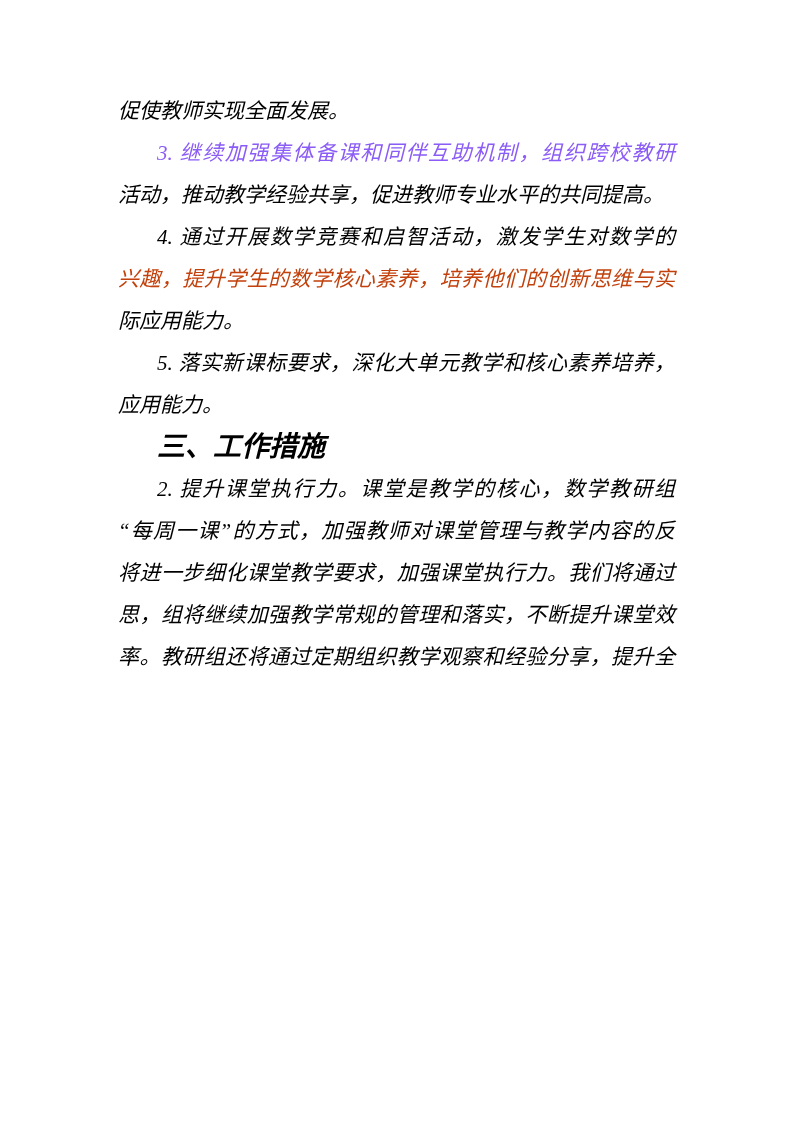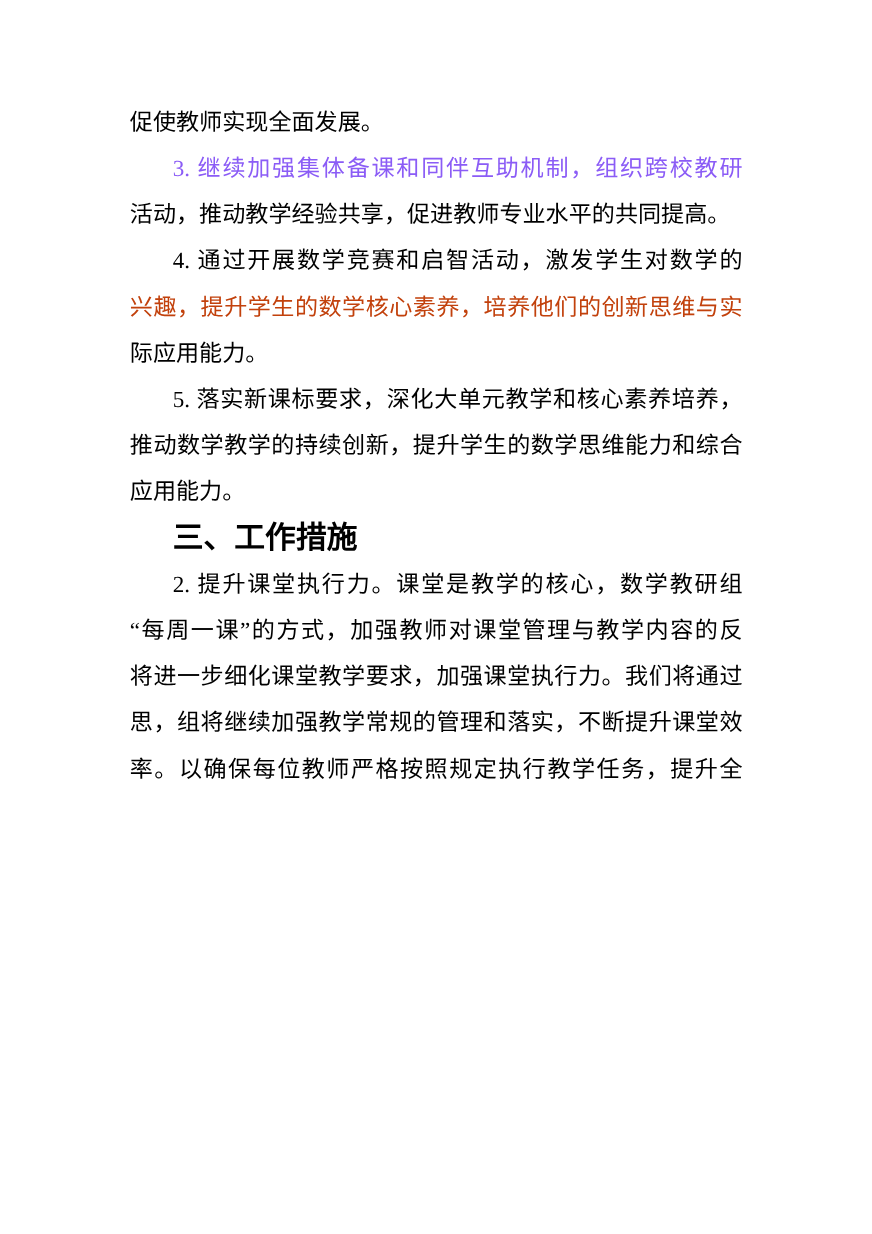--- a/index.html
+++ b/index.html
@@ -22,20 +22,21 @@
     padding: 0;
   }
   .line {
     font-family: "Liberation Serif", "DejaVu Serif", serif;
     font-size: 21px;
     line-height: 42px;
     height: 42px;
     color: #000000;
     white-space: nowrap;
     overflow: visible;
+    font-style: italic;
   }
   
   .line.fill {
     text-align: justify;
     text-align-last: justify;
   }
   .line.indent {
     text-indent: 39px;
   }
   .block.heading-1 .line {
@@ -61,27 +62,26 @@
         <div class="line indent fill" style="color: #8b5cf6;">3. 继续加强集体备课和同伴互助机制，组织跨校教研</div>
         <div class="line" style="color: rgb(0, 0, 0);">活动，推动教学经验共享，促进教师专业水平的共同提高。</div>
       </div>
       <div class="block paragraph">
         <div class="line indent fill" style="color: rgb(0, 0, 0);">4. 通过开展数学竞赛和启智活动，激发学生对数学的</div>
         <div class="line fill" style="color: #c2410c;">兴趣，提升学生的数学核心素养，培养他们的创新思维与实</div>
         <div class="line" style="color: rgb(0, 0, 0);">际应用能力。</div>
       </div>
       <div class="block paragraph">
         <div class="line indent fill" style="color: rgb(0, 0, 0);">5. 落实新课标要求，深化大单元教学和核心素养培养，</div>
-        <div class="line fill" style="color: rgb(0, 0, 0);">推动数学教学的持续创新，提升学生的数学思维能力和综合</div>
         <div class="line" style="color: rgb(0, 0, 0);">应用能力。</div>
       </div>
       <div class="block heading-1">
         <div class="line indent" style="color: rgb(0, 0, 0);">三、工作措施</div>
       </div>
       <div class="block paragraph">
         <div class="line indent fill" style="color: rgb(0, 0, 0);">2. 提升课堂执行力。课堂是教学的核心，数学教研组</div>
         <div class="line fill" style="color: rgb(0, 0, 0);">“每周一课”的方式，加强教师对课堂管理与教学内容的反</div>
         <div class="line fill" style="color: rgb(0, 0, 0);">将进一步细化课堂教学要求，加强课堂执行力。我们将通过</div>
         <div class="line fill" style="color: rgb(0, 0, 0);">思，组将继续加强教学常规的管理和落实，不断提升课堂效</div>
-        <div class="line fill" style="color: rgb(0, 0, 0);">率。以确保每位教师严格按照规定执行教学任务，提升全</div>
+        <div class="line fill" style="color: rgb(0, 0, 0);">率。教研组还将通过定期组织教学观察和经验分享，提升全</div>
       </div>
     </div>
 </div>
 
 </body></html>

